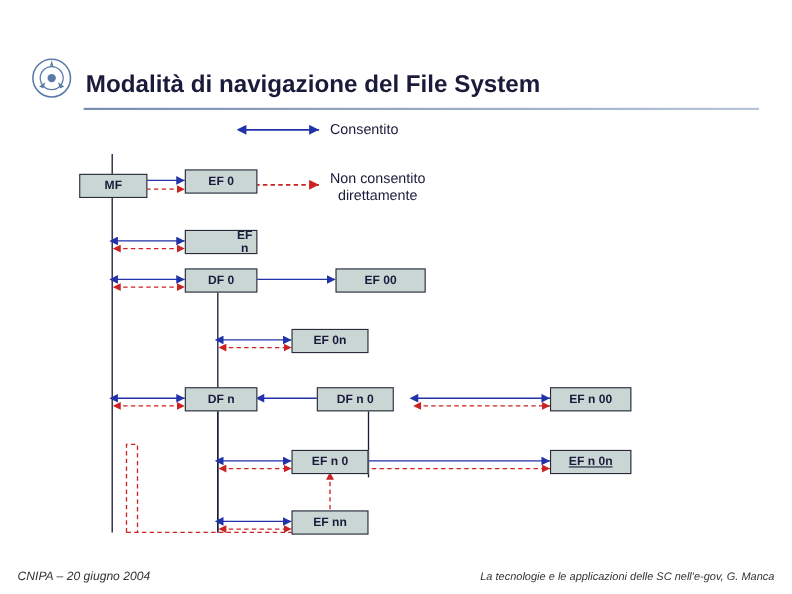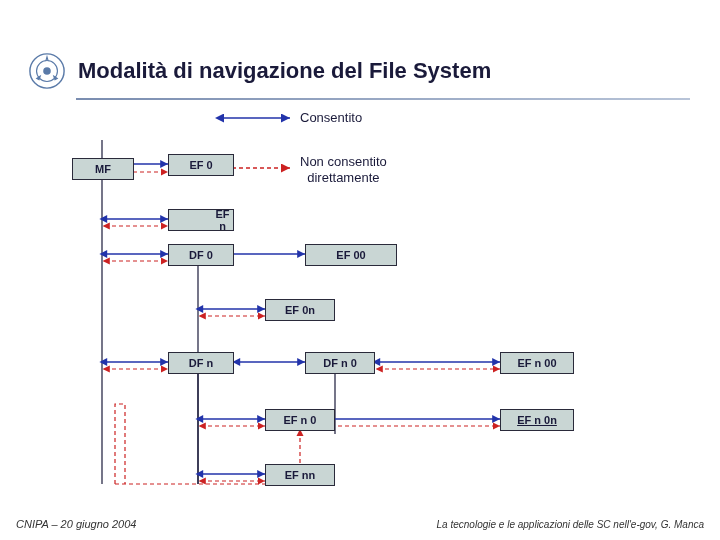--- a/index.html
+++ b/index.html
@@ -10,21 +10,21 @@
     font-family: Arial, sans-serif;
     position: relative;
     overflow: hidden;
   }
   .header {
     position: absolute;
     top: 52px;
     left: 0;
     right: 0;
     display: flex;
-    align-items: center;
+    align-items: flex-end;
     gap: 12px;
     padding: 0 20px 0 28px;
   }
   .logo {
     width: 38px;
     height: 38px;
     flex-shrink: 0;
   }
   .title {
     font-size: 22px;
@@ -169,25 +169,25 @@
   <div class="label" style="left:300px; top:6px;">Consentito</div>
   <div class="label" style="left:300px; top:50px; white-space:pre;">Non consentito
 direttamente</div>
 
   <div class="node" style="left:72px; top:14px; width:62px; height:22px;margin-top:40px;">MF</div>
 
   <div class="node" style="left:168px; top:50px; width:66px; height:22px;">EF 0</div>
   <div class="node" style="left:168px; top:105px; width:66px; height:22px;padding-left:47px;">EF n</div>
   <div class="node" style="left:168px; top:140px; width:66px; height:22px;">DF 0</div>
 
-  <div class="node" style="left:305px; top:140px; width:92px; height:22px;">EF 00</div>
+  <div class="node" style="left:305px; top:140px; width:82px; height:22px;">EF 00</div>
   <div class="node" style="left:265px; top:195px; width:70px; height:22px;">EF 0n</div>
 
   <div class="node" style="left:168px; top:248px; width:66px; height:22px;">DF n</div>
-  <div class="node" style="left:305px; top:248px; width:70px; height:22px;">DF n 0</div>
+  <div class="node" style="left:288px; top:248px; width:70px; height:22px;">DF n 0</div>
   <div class="node" style="left:500px; top:248px; width:74px; height:22px;">EF n 00</div>
 
   <div class="node" style="left:265px; top:305px; width:70px; height:22px;">EF n 0</div>
   <div class="node" style="left:500px; top:305px; width:74px; height:22px;text-decoration:underline;">EF n 0n</div>
 
   <div class="node" style="left:265px; top:360px; width:70px; height:22px;">EF nn</div>
 
 </div>
 
 <div class="footer-left">CNIPA – 20 giugno 2004</div>

